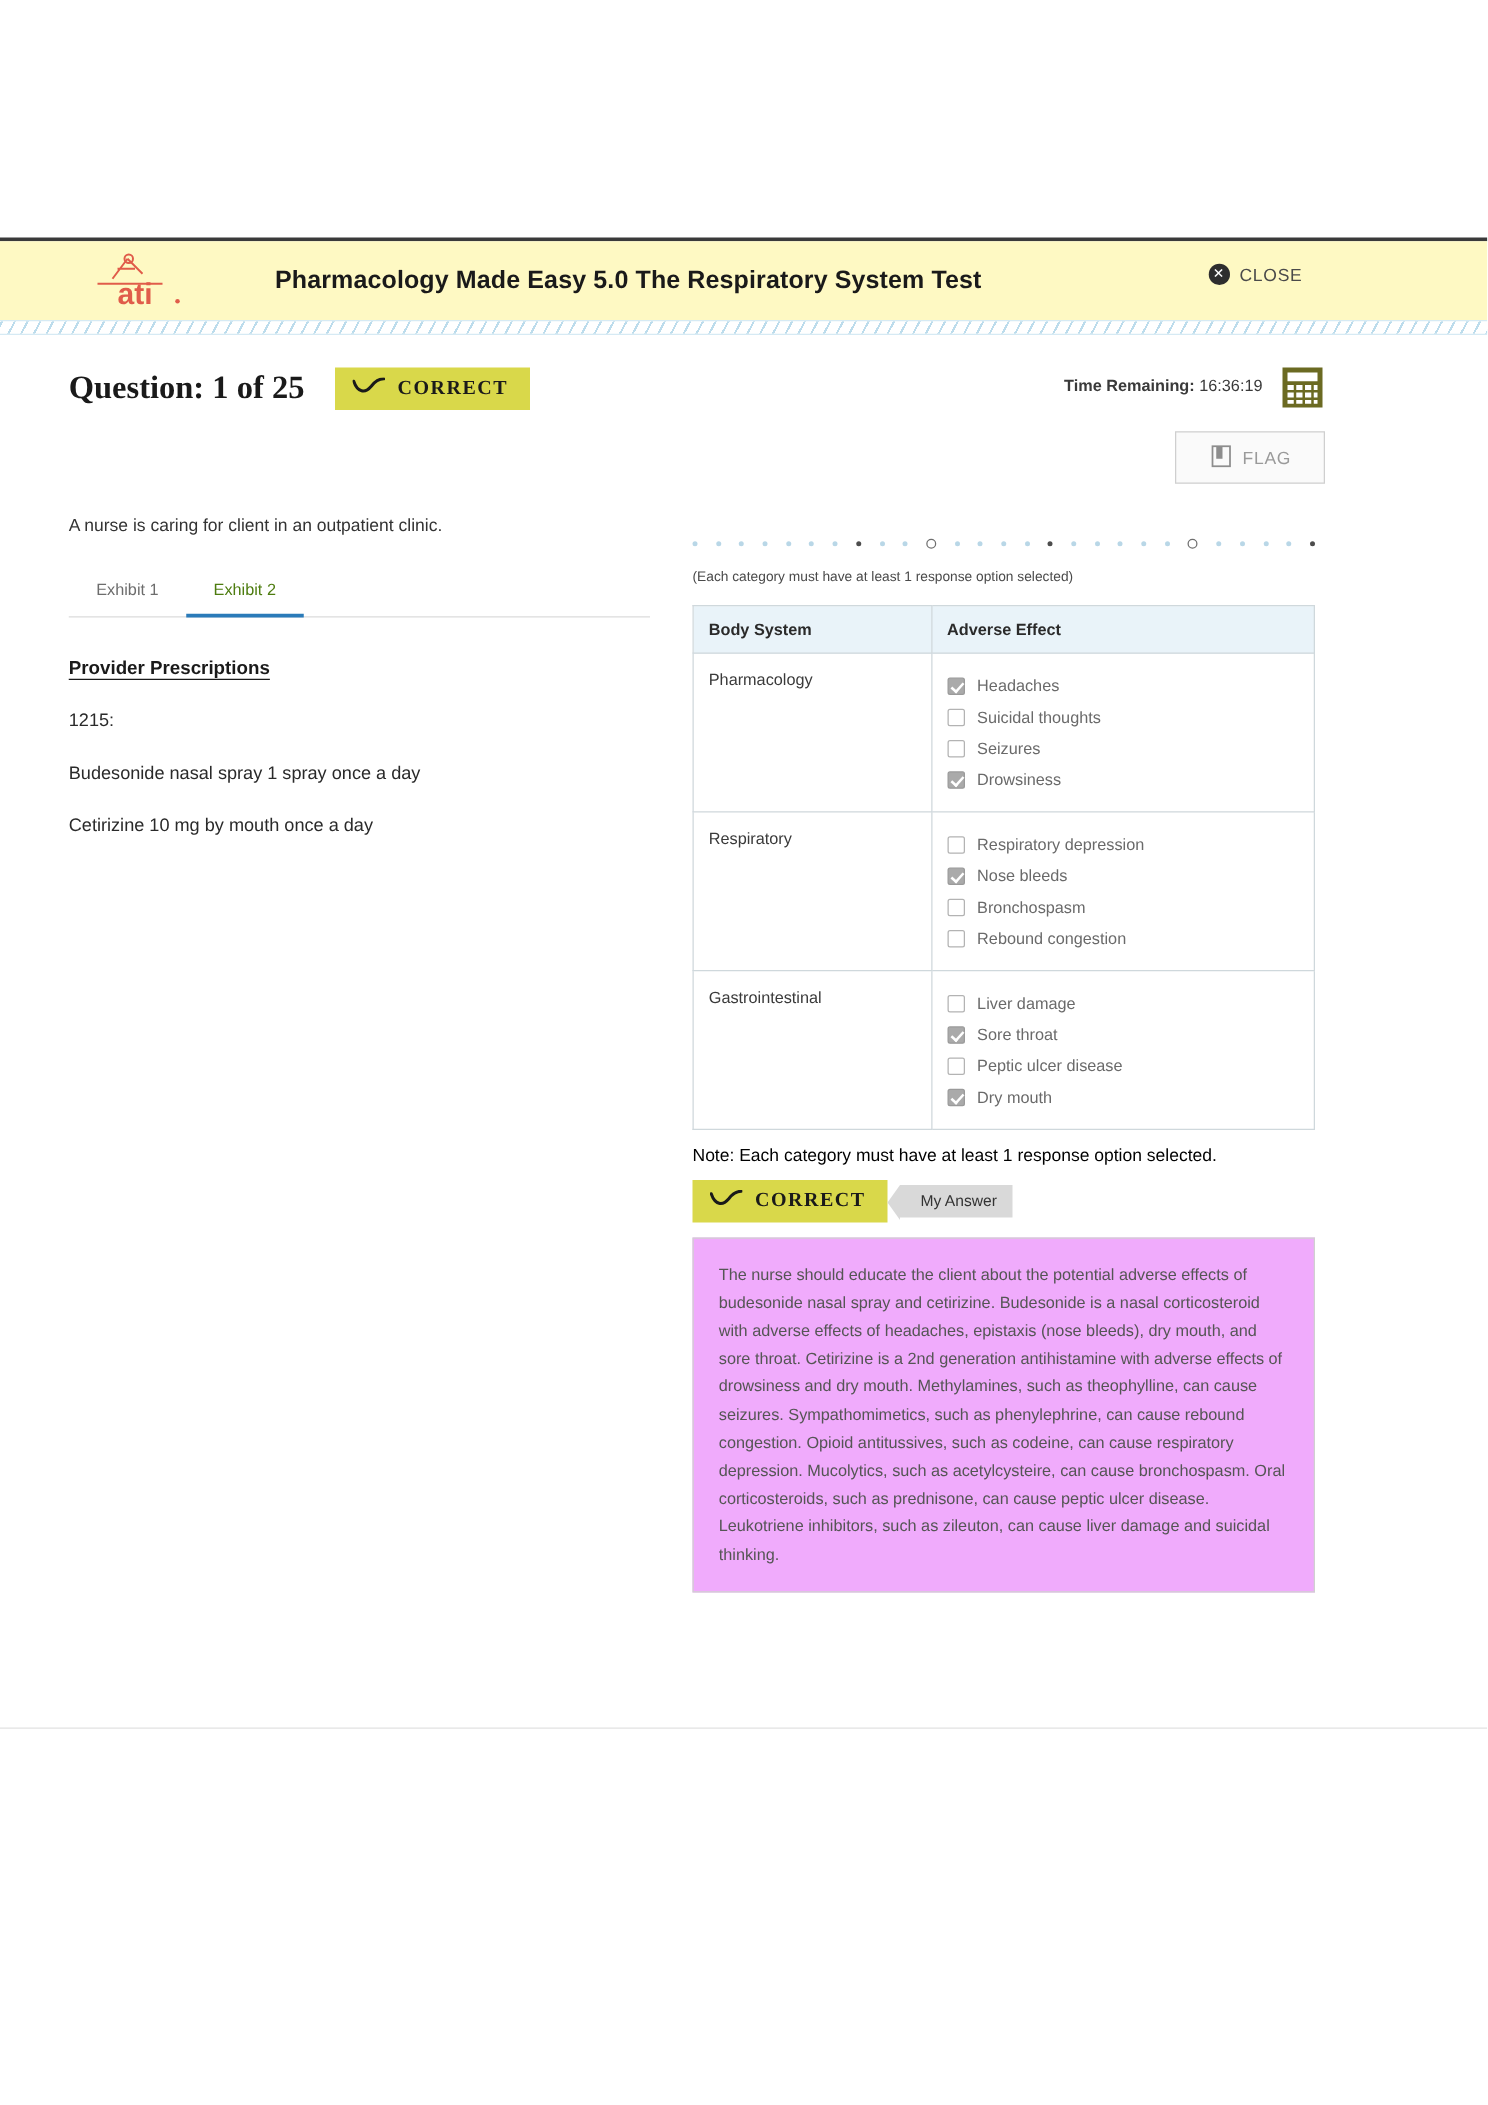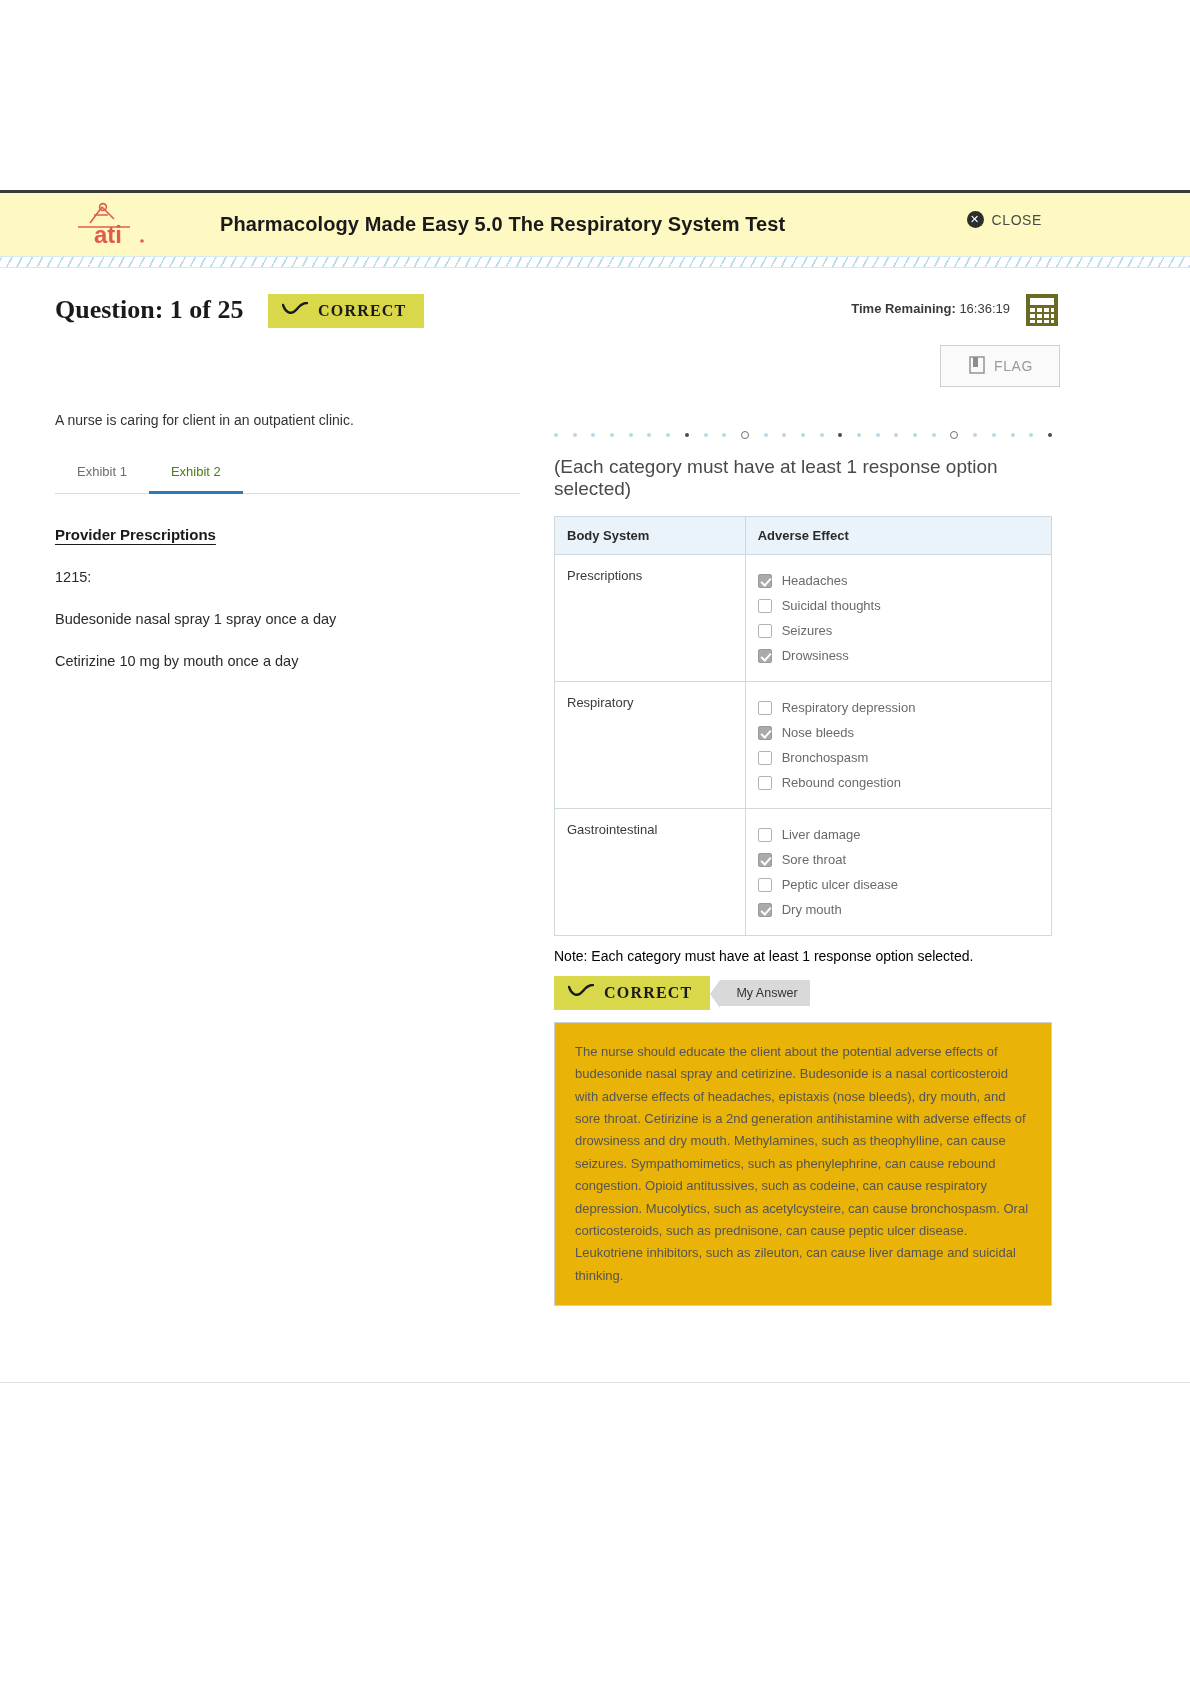--- a/index.html
+++ b/index.html
@@ -133,21 +133,21 @@
     margin-top: 18px; width: 498px; height: 10px;
     display: flex; align-items: center; justify-content: space-between;
   }
   .dot { width: 4px; height: 4px; border-radius: 50%; background: #b9d7e7; }
   .dot.dark { background: #4d4d4d; }
   .dot.ring {
     width: 8px; height: 8px; border-radius: 50%;
     background: #fff; border: 1.5px solid #6f6f6f;
   }
   .note-small {
-    margin-top: 16px; font-size: 19px; color: #4a4a4a;
+    margin-top: 16px; font-size: 11px; color: #4a4a4a;
   }
 
   table.matrix {
     margin-top: 16px;
     width: 498px; border-collapse: collapse;
     border: 1px solid #cfd8dc;
   }
   table.matrix th {
     background: #e9f3f9; text-align: left;
     font-size: 13px; font-weight: bold; color: #2a2a2a;
@@ -191,21 +191,21 @@
     font-size: 12.5px; padding: 6px 12px 6px 16px;
   }
   .my-answer-tag::before {
     content: ""; position: absolute; left: -10px; top: 0;
     border-top: 14px solid transparent;
     border-bottom: 14px solid transparent;
     border-right: 10px solid #d9d9d9;
   }
   .rationale {
     margin-top: 12px; width: 498px;
-    border: 1px solid #d0d0d0; background: #eab308;
+    border: 1px solid #d0d0d0; background: #f0abfc;
     padding: 18px 20px;
     font-size: 13px; color: #555; line-height: 1.72;
   }
 
   .bottom-rule {
     position: absolute; top: 1382px; left: 0; width: 1190px; height: 1px;
     background: #e2e2e2;
   }
 </style>
 </head>
@@ -335,21 +335,21 @@
 
     <table class="matrix">
       <thead>
         <tr>
           <th>Body System</th>
           <th>Adverse Effect</th>
         </tr>
       </thead>
       <tbody>
         <tr>
-          <td class="sys-cell">Prescriptions</td>
+          <td class="sys-cell">Pharmacology</td>
           <td class="eff-cell">
             <div class="opt">
               <span class="cbox checked"></span>
               <span>Headaches</span>
             </div>
             <div class="opt">
               <span class="cbox"></span>
               <span>Suicidal thoughts</span>
             </div>
             <div class="opt">

